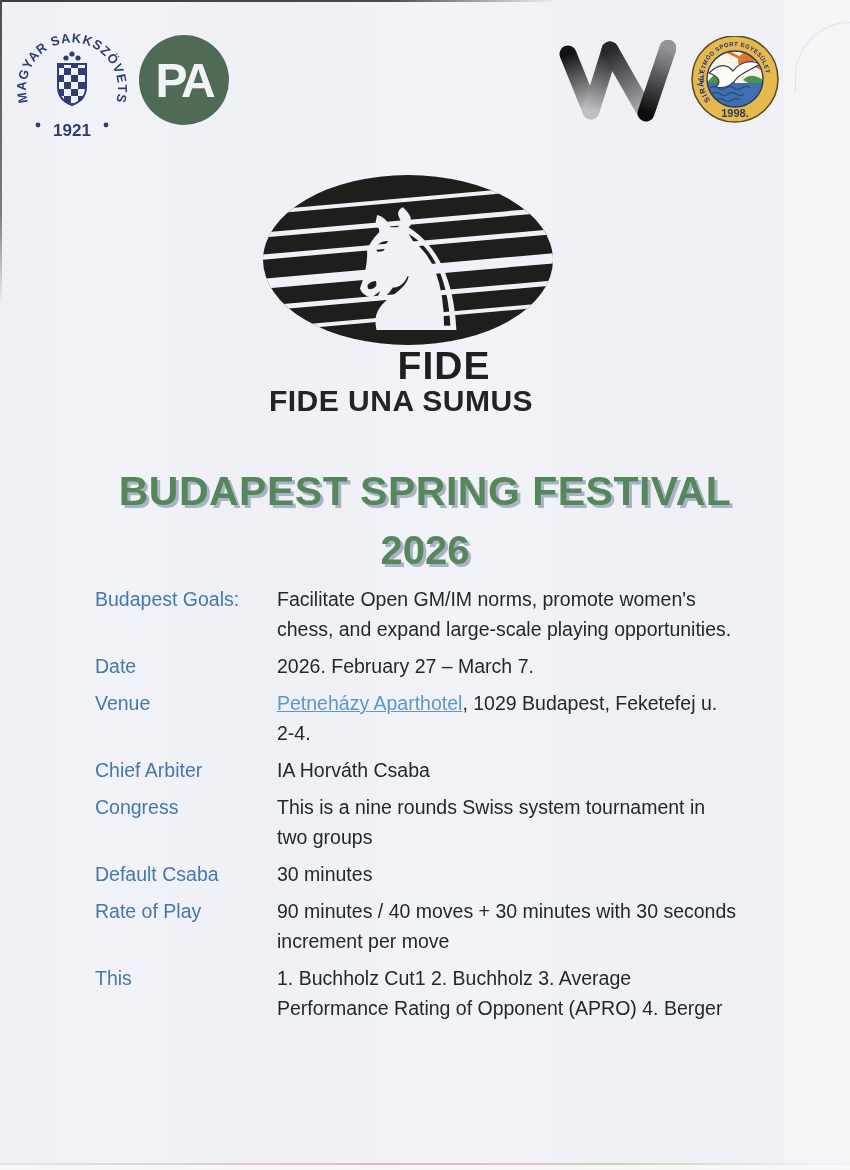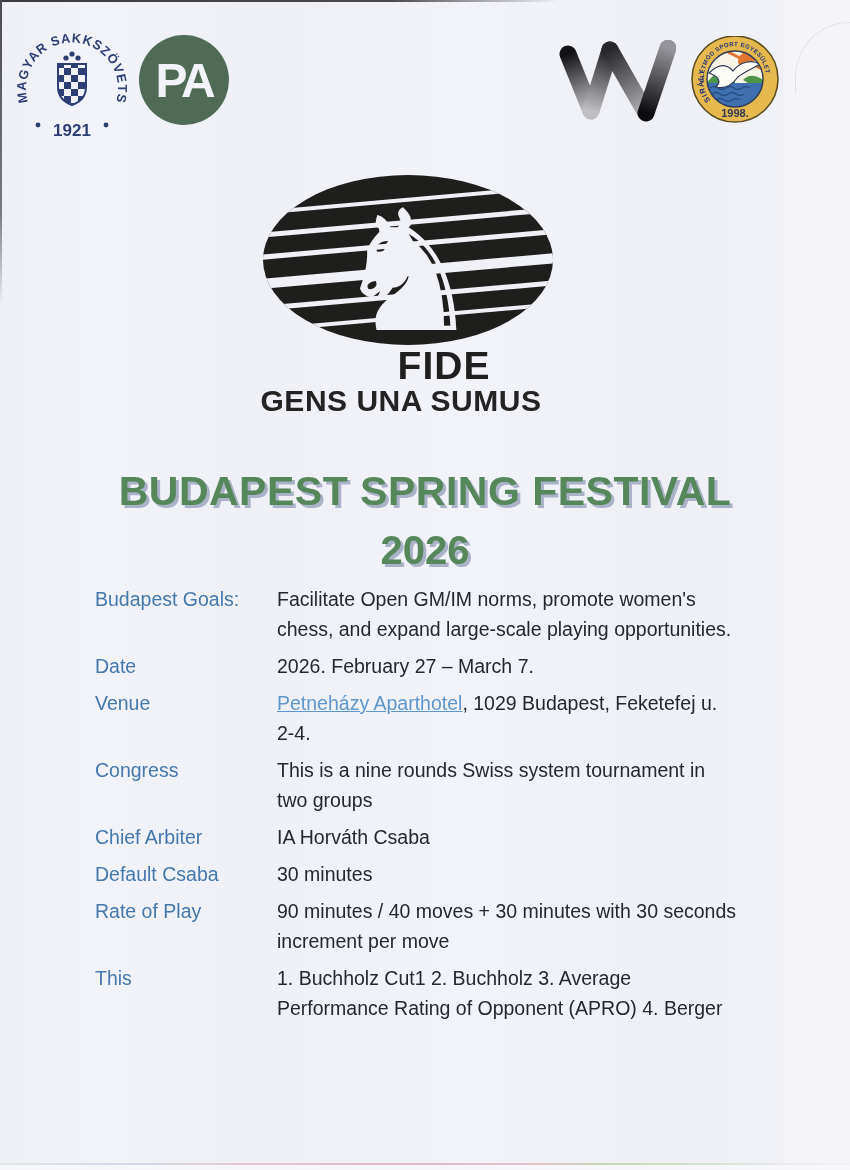--- a/index.html
+++ b/index.html
@@ -163,21 +163,21 @@
         <rect x="-20" y="48" width="346" height="5"></rect>
         <rect x="-20" y="70" width="346" height="5"></rect>
         <rect x="-20" y="94" width="346" height="10"></rect>
         <rect x="-20" y="121" width="346" height="5"></rect>
         <rect x="-20" y="143" width="346" height="4"></rect>
       </g>
     </g>
     <text x="153" y="158" text-anchor="middle" font-size="168" fill="#f0f1f7" font-family="'DejaVu Sans',sans-serif">♞</text>
   </svg>
   <div class="fide-name">FIDE</div>
-  <div class="fide-motto">GENS UNA SUMUS</div>
+  <div class="fide-motto">FIDE UNA SUMUS</div>
 
   <div class="event-title">
     <div class="line1">BUDAPEST SPRING FESTIVAL</div>
     <div class="line2">2026</div>
   </div>
 
   <div class="info">
 
     <div class="info-row">
       <div class="info-label">Budapest Goals:</div>
@@ -188,27 +188,27 @@
       <div class="info-label">Date</div>
       <div class="info-value">2026. February 27 – March 7.</div>
     </div>
 
     <div class="info-row">
       <div class="info-label">Venue</div>
       <div class="info-value"><span class="venue-link">Petneházy Aparthotel</span><span>, 1029 Budapest, Feketefej u. 2-4.</span></div>
     </div>
 
     <div class="info-row">
+      <div class="info-label">Chief Arbiter</div>
+      <div class="info-value">IA Horváth Csaba</div>
+    </div>
+
+    <div class="info-row">
       <div class="info-label">Congress</div>
       <div class="info-value">This is a nine rounds Swiss system tournament in two groups</div>
-    </div>
-
-    <div class="info-row">
-      <div class="info-label">Chief Arbiter</div>
-      <div class="info-value">IA Horváth Csaba</div>
     </div>
 
     <div class="info-row">
       <div class="info-label">Default Csaba</div>
       <div class="info-value">30 minutes</div>
     </div>
 
     <div class="info-row">
       <div class="info-label">Rate of Play</div>
       <div class="info-value">90 minutes / 40 moves + 30 minutes with 30 seconds increment per move</div>

